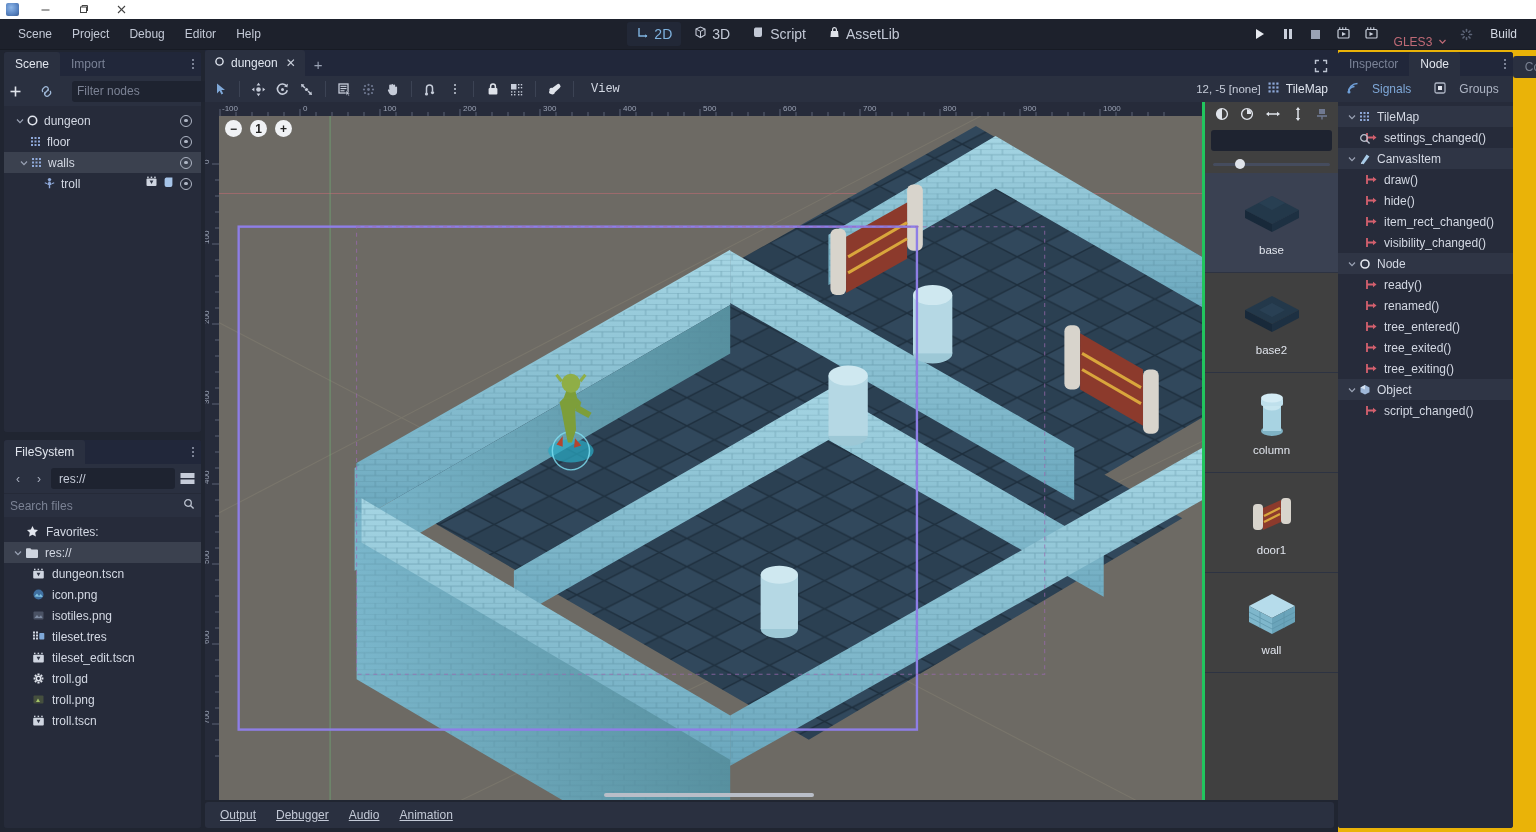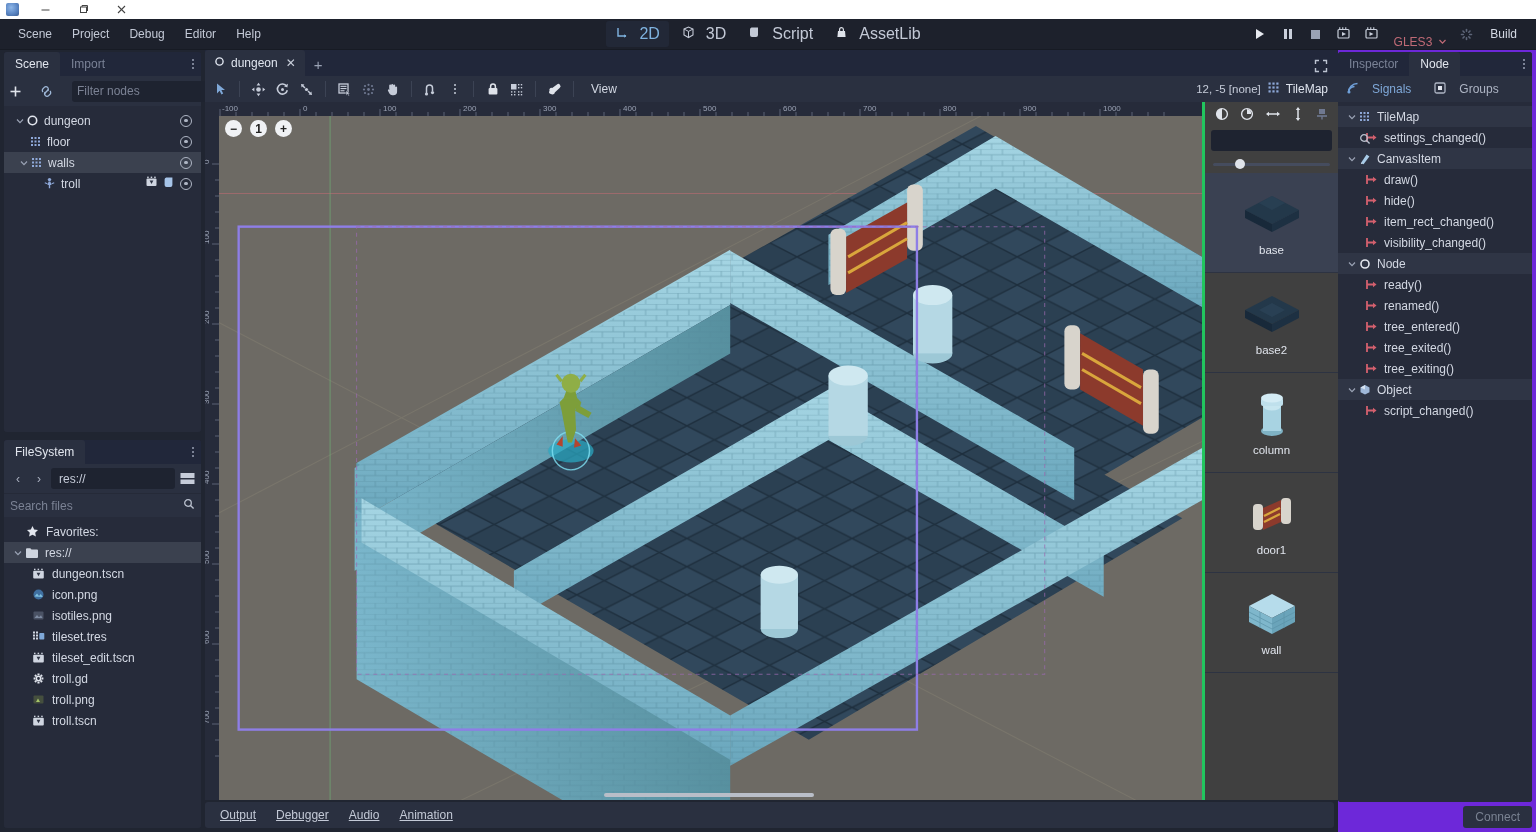--- a/index.html
+++ b/index.html
@@ -40,22 +40,22 @@
   .menu-left { display: flex; align-items: center; padding-left: 8px; }
   .menu-item {
     padding: 4px 10px; font-size: 12px; color: #c3c9d6; border-radius: 3px;
     white-space: nowrap;
   }
   .menu-center {
     position: absolute; left: 0; right: 0; display: flex; justify-content: center;
     align-items: center; gap: 4px; pointer-events: none;
   }
   .mode-btn {
-    display: flex; gap: 11px; padding: 4px 9px; border-radius: 3px;
-    font-size: 16px; pointer-events: auto; color: #c3c9d6;
+    display: flex; gap: 5px; padding: 4px 9px; border-radius: 3px;
+    font-size: 14px; pointer-events: auto; color: #c3c9d6;
   }
   .mode-btn.active { background: #222837; color: #7fb3e0; }
   .menu-right {
     margin-left: auto; display: flex; align-items: center; gap: 2px;
     padding-right: 10px; position: relative; z-index: 2;
   }
   .play-btn {
     width: 26px; height: 24px; display: flex; align-items: center; justify-content: center;
     border-radius: 3px;
   }
@@ -166,21 +166,21 @@
 
   .view-toolbar {
     height: 26px; background: #2a3040; display: flex; align-items: center; gap: 1px;
     padding: 0 4px; flex: 0 0 26px;
   }
   .vsep { width: 1px; height: 16px; background: #3c4354; margin: 0 6px; }
   .vtbtn {
     width: 23px; height: 22px; display: flex; align-items: center; justify-content: center;
     color: #c6ccd9; border-radius: 3px;
   }
-  .view-label { font-size: 12px; padding: 0 10px; color: #d3d8e3; }
+  .view-label { font-size: 12px; padding: 0 10px; color: #d3d8e3; font-family: Liberation Mono, monospace; }
 
   .viewport-wrap { flex: 1 1 auto; display: flex; min-height: 0; position: relative; }
   .viewport { flex: 1 1 auto; position: relative; overflow: hidden; background: #6d6a64; min-width: 0;}
   .ruler-h {
     position: absolute; left: 0; top: 0; right: 0; height: 14px; background: #262b3a;
     z-index: 6; overflow: hidden;
   }
   .ruler-v {
     position: absolute; left: 0; top: 0; bottom: 0; width: 14px; background: #262b3a;
     z-index: 6; overflow: hidden;
@@ -215,21 +215,21 @@
   .tile-cell {
     height: 100px; display: flex; flex-direction: column; align-items: center;
     justify-content: center; gap: 6px; border-bottom: 1px solid #2d3342; position: relative;
   }
   .tile-cell.selected { background: #3a4152; }
   .tile-cell .tname { font-size: 11.5px; color: #e0e4ec; }
   .tile-art { width: 62px; height: 48px; position: relative; }
 
   
   .right-dock {
-    width: 198px; flex: 0 0 198px; background: #6d28d9; display: flex; flex-direction: column;
+    width: 198px; flex: 0 0 198px; background: #eab308; display: flex; 
     padding: 2px 4px 4px 0;
   }
   .sig-tabs { display: flex; align-items: center; height: 24px; background: #21273a; border-radius: 3px 3px 0 0;}
   .sig-toolbar {
     display: flex; align-items: center; height: 26px; background: #2a3040; gap: 4px; padding: 0 6px;
   }
   .sig-tab2 { font-size: 12px; color: #7fa8d8; padding: 0 8px; }
   .sig-tab2.inactive { color: #aeb5c4; }
   .sig-tree { flex: 1 1 auto; background: #262b3a; overflow: hidden; border-radius: 0 0 3px 3px; padding-top: 4px;}
   .sig-row {

